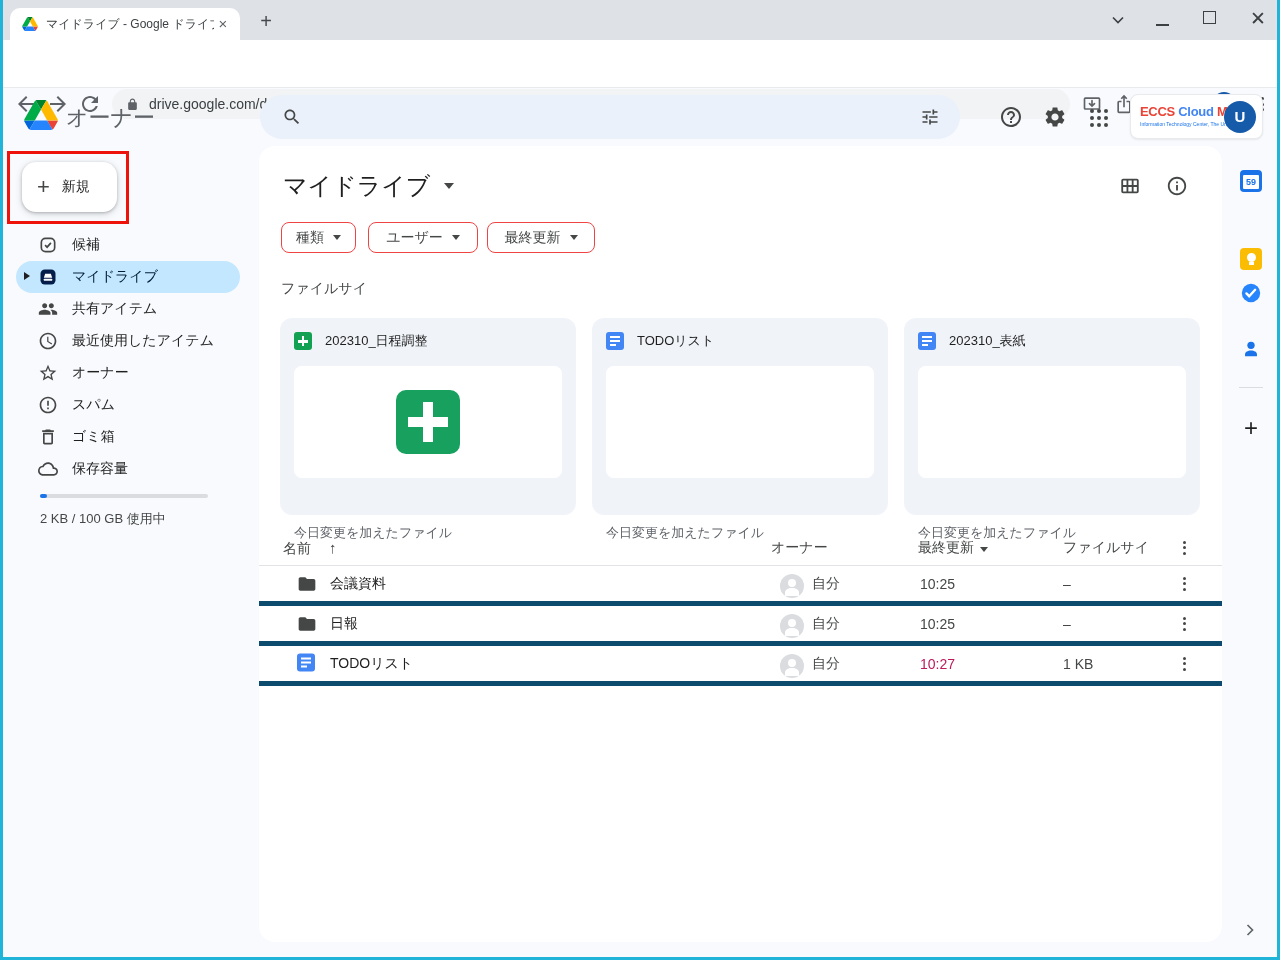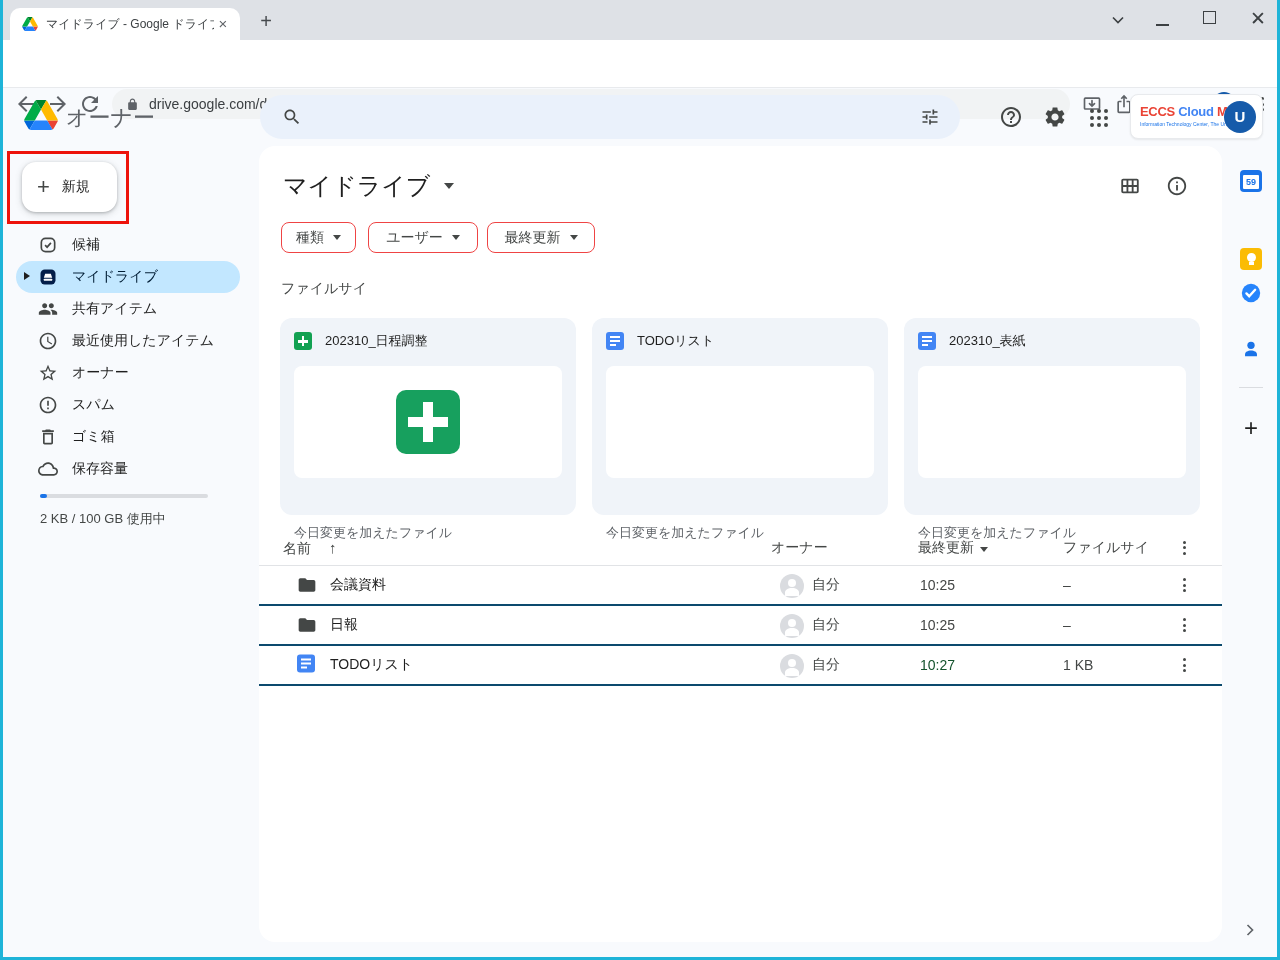--- a/index.html
+++ b/index.html
@@ -74,21 +74,21 @@
   .ft-docs { background:#4285F4; }
   .ft-docs i { position:absolute; left:4px; height:2px; background:#fff; }
   .ft-sheets { background:#12A152; }
   .ft-sheets::before { content:""; position:absolute; left:4px; top:8px; width:10px; height:2.6px; background:#fff; }
   .ft-sheets::after { content:""; position:absolute; left:7.7px; top:4px; width:2.6px; height:10px; background:#fff; }
   .big-sheets { position:absolute; left:102px; top:24px; width:64px; height:64px; background:#17A05E; border-radius:10px; }
   .big-sheets::before { content:""; position:absolute; left:12px; top:27px; width:40px; height:10px; background:#fff; }
   .big-sheets::after { content:""; position:absolute; left:27px; top:12px; width:10px; height:40px; background:#fff; }
 
   .tbl-head { position:absolute; left:0; top:384px; width:963px; height:36px; border-bottom:1px solid #E1E3E6; font-size:14px; color:#444746; }
-  .tbl-row { position:absolute; left:0; width:963px; height:40px; border-bottom:2px solid #0c4a6e; font-size:14px; }
+  .tbl-row { position:absolute; left:0; width:963px; height:40px; border-bottom:5px solid #0c4a6e; font-size:14px; }
   .cell { position:absolute; top:50%; transform:translateY(-50%); white-space:nowrap; }
   .sort-dn { display:inline-block; width:0; height:0; border-top:5px solid #444746; border-left:4.5px solid transparent; border-right:4.5px solid transparent; margin-left:6px; }
   .owner-avatar { position:absolute; left:521px; top:8px; width:24px; height:24px; border-radius:50%; background:#DADCE0; overflow:hidden; }
   .kebab { position:absolute; left:915px; top:50%; transform:translateY(-50%); width:20px; height:20px; display:flex; flex-direction:column; align-items:center; justify-content:center; gap:2.5px; }
   .kebab i { width:3px; height:3px; border-radius:50%; background:#444746; }
 
   
   .rail-ic { position:absolute; left:1240px; width:22px; height:22px; }
   .rail-divider { position:absolute; left:1239px; top:387px; width:24px; height:1px; background:#DADCE0; }
   .rail-plus { position:absolute; left:1240px; top:414px; width:22px; font-size:24px; color:#1F1F1F; text-align:center; }
@@ -464,21 +464,21 @@
       <span class="ft-icon ft-docs" style="display:inline-block"><i style="top:4px;width:10px"></i><i style="top:8px;width:10px"></i><i style="top:12px;width:6px"></i></span>
     </span>
     <span class="cell" style="left:71px;color:#1F1F1F">TODOリスト</span>
     <span class="owner-avatar">
       <svg viewBox="0 0 24 24" width="24" height="24" fill="#fff">
           <circle cx="12" cy="9" r="4"></circle>
           <path d="M12 14c-4 0-7 2-7 4.5V22h14v-3.5c0-2.5-3-4.5-7-4.5z"></path>
         </svg>
     </span>
     <span class="cell" style="left:553px;color:#444746">自分</span>
-    <span class="cell" style="left:661px;color:#14532d">10:27</span>
+    <span class="cell" style="left:661px;color:#be185d">10:27</span>
     <span class="cell" style="left:804px;color:#444746">1 KB</span>
     <span class="kebab">
         <i></i>
         <i></i>
         <i></i>
       </span>
   </div>
 
 </div>
 

